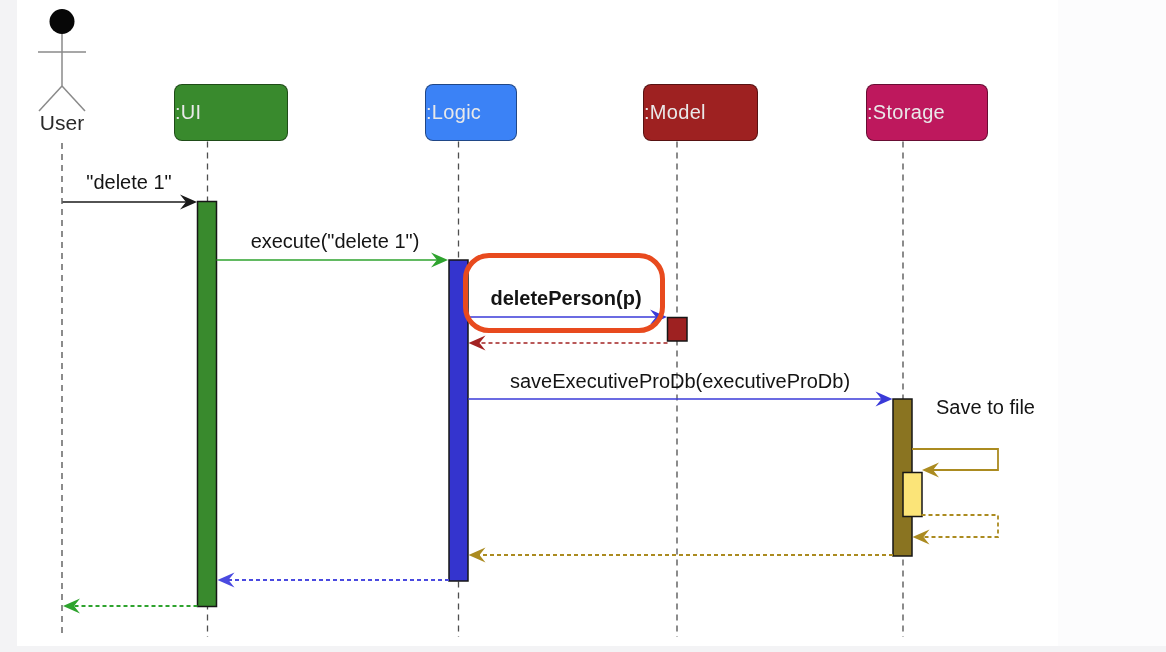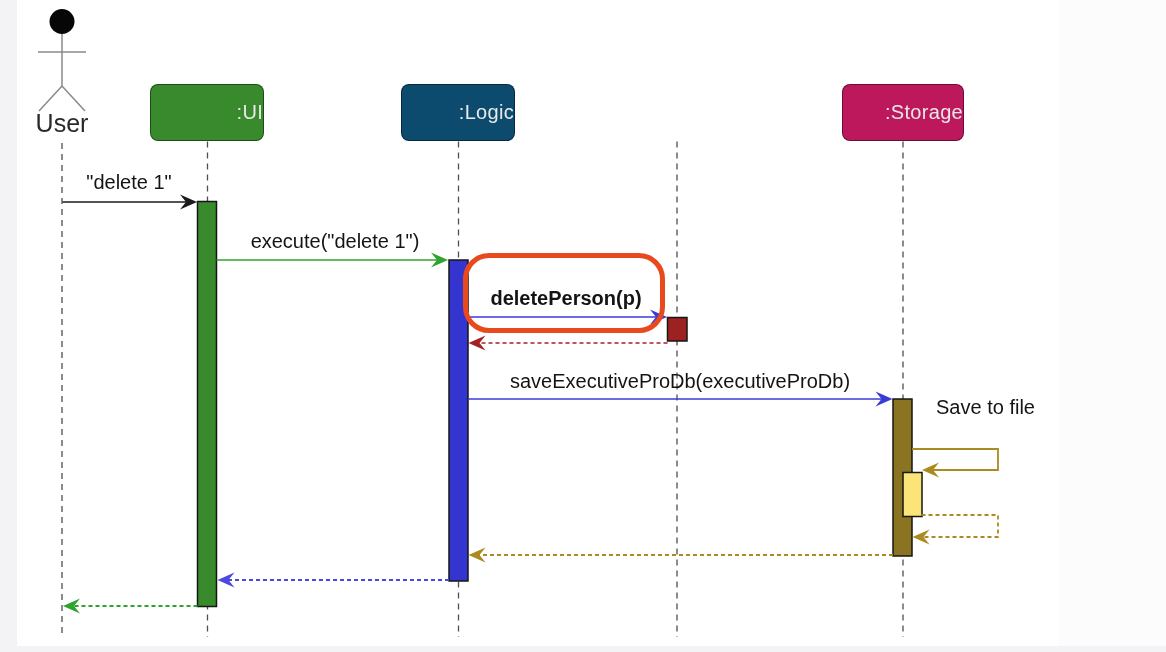--- a/index.html
+++ b/index.html
@@ -11,34 +11,34 @@
   .strip-left{position:absolute;left:0;top:0;width:17px;height:652px;background:#F3F3F5;}
   .area-right{position:absolute;left:1058px;top:0;width:108px;height:652px;background:#FCFCFD;}
   .strip-bottom{position:absolute;left:0;top:646px;width:1166px;height:6px;background:#F3F3F5;}
 
   svg.layer{position:absolute;left:0;top:0;}
 
   .pbox{
     position:absolute;top:84px;height:57px;
     border:1px solid rgba(0,0,0,0.45);border-radius:8px;
     box-sizing:border-box;
-    display:flex;align-items:center;justify-content:flex-end;
-    color:#E9E9E9;font-size:20px;letter-spacing:0.3px;
+    display:flex;align-items:center;justify-content:flex-start;
+    color:#E9E9E9;font-size:20px;letter-spacing:0.3px;margin-left:24px;
   }
   .pbox-ui{left:150px;width:114px;background:#398A2D;}
-  .pbox-logic{left:401px;width:114px;background:#0c4a6e;}
+  .pbox-logic{left:401px;width:92px;background:#3b82f6;}
   .pbox-model{left:619px;width:115px;background:#9E2121;}
   .pbox-storage{left:842px;width:122px;background:#be185d;}
 
   .msg-label{
     position:absolute;font-size:20px;color:#141414;
     white-space:nowrap;text-align:center;line-height:22px;
   }
   .lbl-user{position:absolute;left:24px;top:112px;width:76px;text-align:center;
-    font-size:25px;color:#2A2A2A;line-height:22px;}
+    font-size:21px;color:#2A2A2A;line-height:22px;}
   .lbl-m1{left:59px;top:171px;width:140px;}
   .lbl-m2{left:215px;top:230px;width:240px;}
   .lbl-m3{left:466px;top:287px;width:200px;font-weight:bold;}
   .lbl-m4{left:480px;top:370px;width:400px;}
   .lbl-m5{left:936px;top:396px;width:140px;text-align:left;}
 
   .highlight-box{
     position:absolute;left:463px;top:253px;width:202px;height:80px;
     border:5px solid #E84A1E;border-radius:26px;box-sizing:border-box;
     background:transparent;
@@ -131,20 +131,23 @@
       <polygon points="63,606 80,598.5 74,606 80,613.5" fill="#2EA32E"></polygon>
     </g>
   </svg>
 
   <div class="pbox pbox-ui">
       <span>:UI</span>
     </div>
   <div class="pbox pbox-logic">
       <span>:Logic</span>
     </div>
+  <div class="pbox pbox-model">
+      <span>:Model</span>
+    </div>
   <div class="pbox pbox-storage">
       <span>:Storage</span>
     </div>
 
   <div class="lbl-user">User</div>
 
   <div class="msg-label lbl-m1">"delete 1"</div>
   <div class="msg-label lbl-m2">execute("delete 1")</div>
   <div class="msg-label lbl-m3">deletePerson(p)</div>
   <div class="msg-label lbl-m4">saveExecutiveProDb(executiveProDb)</div>

